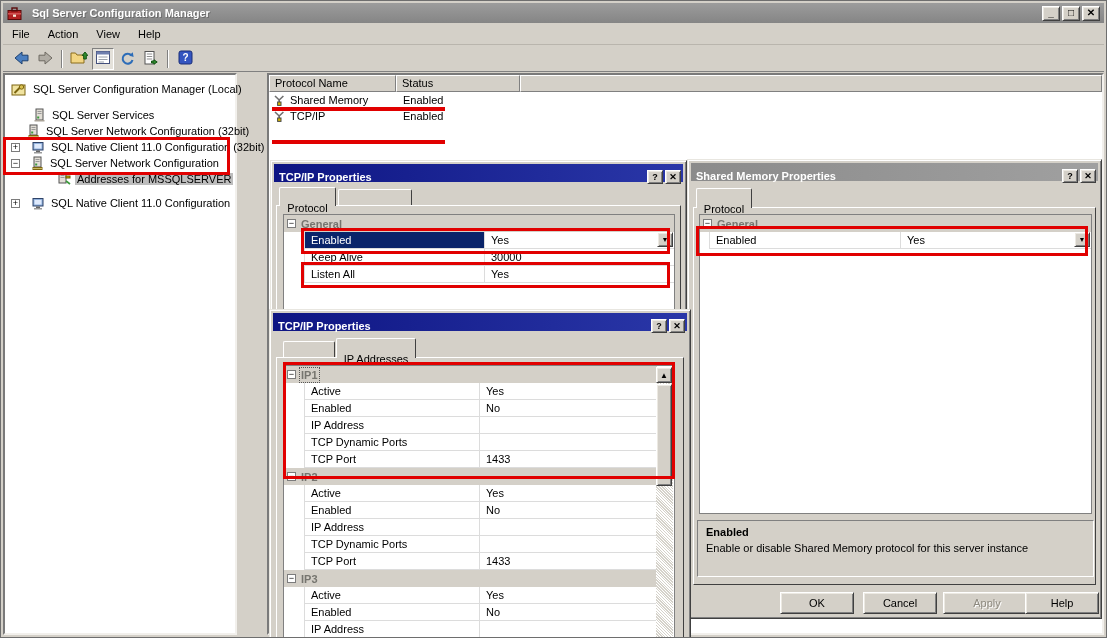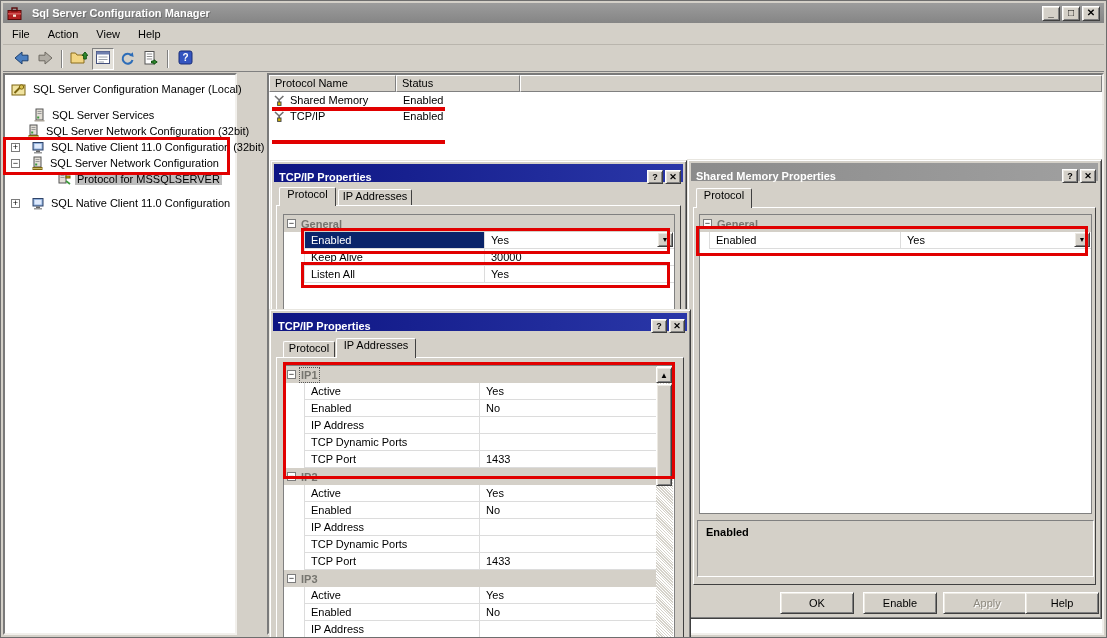--- a/index.html
+++ b/index.html
@@ -54,21 +54,21 @@
             border-color:#e8e6e0 #404040 #404040 #e8e6e0;
             box-shadow: inset 1px 1px 0 #fff, inset -1px -1px 0 #808080; overflow:hidden; }
   .dlg-title { position:absolute; left:3px; top:3px; right:3px; height:18px; display:flex;
                align-items:center; padding:8px 2px 0 5px; color:#fff; font-weight:bold; }
   .dlg-title.active   { background:linear-gradient(90deg, var(--titleA), var(--titleB)); }
   .dlg-title.inactive { background:linear-gradient(90deg,#8b8b8b,#a0a0a0); }
   .dlg-title .t { flex:1; }
   .dlg-ctl { width:16px; height:14px; margin-left:2px; font-size:9px; font-weight:bold;
              display:flex; align-items:center; justify-content:center; color:#000; }
   .tab { position:absolute; background:#d4d0c8; border:1px solid; border-color:#fff #404040 #404040 #fff;
-         border-bottom:none; border-radius:2px 2px 0 0; text-align:center; padding-top:0; }
+         border-bottom:none; border-radius:2px 2px 0 0; text-align:center; padding-top:14px; }
   .tab.active { z-index:3; }
   .tab-page { position:absolute; background:#d4d0c8; border:1px solid; border-color:#fff #404040 #404040 #fff; }
 
   .prop-group { position:absolute; background:#fff; border:1px solid #808080; overflow:hidden; }
   .sec-hdr { height:17px; background:#d4d0c8; color:#76756f; font-weight:bold;
              display:flex; align-items:center; }
   .sec-hdr .expander-box { margin:0 5px 0 3px; color:#000; font-weight:normal; }
   .sec-name.focused { outline:1px dotted #555; outline-offset:1px; }
   .prop-row { height:17px; display:flex; border-bottom:1px solid #dcdcdc; background:#fff; }
   .pr-label { padding:2px 0 0 6px; border-right:1px solid #dcdcdc; overflow:hidden; flex:none; }
@@ -244,21 +244,21 @@
         <div class="tree-row" style="padding-left: 52px; margin-bottom: 8px;">
           <span class="tree-icon">
             <svg width="14" height="14">
               <rect x="2" y="1" width="7" height="10" fill="#e2ded6" stroke="#555"></rect>
               <line x1="3.5" y1="3.5" x2="7.5" y2="3.5" stroke="#999"></line>
               <line x1="3.5" y1="5.5" x2="7.5" y2="5.5" stroke="#999"></line>
               <rect x="9" y="4" width="4" height="2" fill="#c8b800" stroke="#6a5d00"></rect>
               <path d="M9 9 L13 12" stroke="#3a9a3a" stroke-width="1.6"></path>
             </svg>
           </span>
-          <span class="tree-label selected">Protocol for MSSQLSERVER</span>
+          <span class="tree-label selected">Addresses for MSSQLSERVER</span>
         </div>
         <div class="tree-row" style="padding-left: 6px;">
           <span class="expander-box">+</span>
           <span style="width: 7px; flex: 0 0 auto;"></span>
           <span class="tree-icon">
             <svg width="14" height="13">
               <rect x="2" y="1.5" width="10" height="7.5" fill="#8fb0dc" stroke="#2e4368"></rect>
               <rect x="3.5" y="3" width="7" height="4.5" fill="#dfeafc"></rect>
               <rect x="5" y="9.5" width="4" height="1.5" fill="#666"></rect>
               <rect x="3" y="11" width="8" height="1.5" fill="#999"></rect>
@@ -476,24 +476,25 @@
             <div class="pr-label" style="width: 191px;">Enabled</div>
             <div class="pr-value">
               <span class="vtext">Yes</span>
               <div class="combo-btn raised">▼</div>
             </div>
           </div>
         </div>
     </div>
     <div class="help-panel" style="left:9px; top:360px; width:397px; height:57px;">
       <div class="ht">Enabled</div>
+      <div>Enable or disable Shared Memory protocol for this server instance</div>
     </div>
     <div id="dlg3-buttons">
         <div class="dlg-button raised" style="left: 92px; top: 432px; width: 74px;">OK</div>
-        <div class="dlg-button raised" style="left: 175px; top: 432px; width: 74px;">Enable</div>
+        <div class="dlg-button raised" style="left: 175px; top: 432px; width: 74px;">Cancel</div>
         <div class="dlg-button raised disabled" style="left: 255px; top: 432px; width: 88px;">Apply</div>
         <div class="dlg-button raised" style="left: 337px; top: 432px; width: 74px;">Help</div>
       </div>
   </div>
 
   <div class="annotation" style="left: 2px; top: 136px; width: 227px; height: 38px; border-color: rgb(225, 0, 0);"></div>
   <div class="ann-line" style="left: 271px; top: 106px; width: 173px; height: 4px; background: rgb(225, 0, 0);"></div>
   <div class="ann-line" style="left: 271px; top: 139px; width: 173px; height: 4px; background: rgb(225, 0, 0);"></div>
   <div class="annotation" style="left: 300px; top: 227px; width: 369px; height: 26px; border-color: rgb(225, 0, 0);"></div>
   <div class="annotation" style="left: 300px; top: 261px; width: 369px; height: 26px; border-color: rgb(225, 0, 0);"></div>

